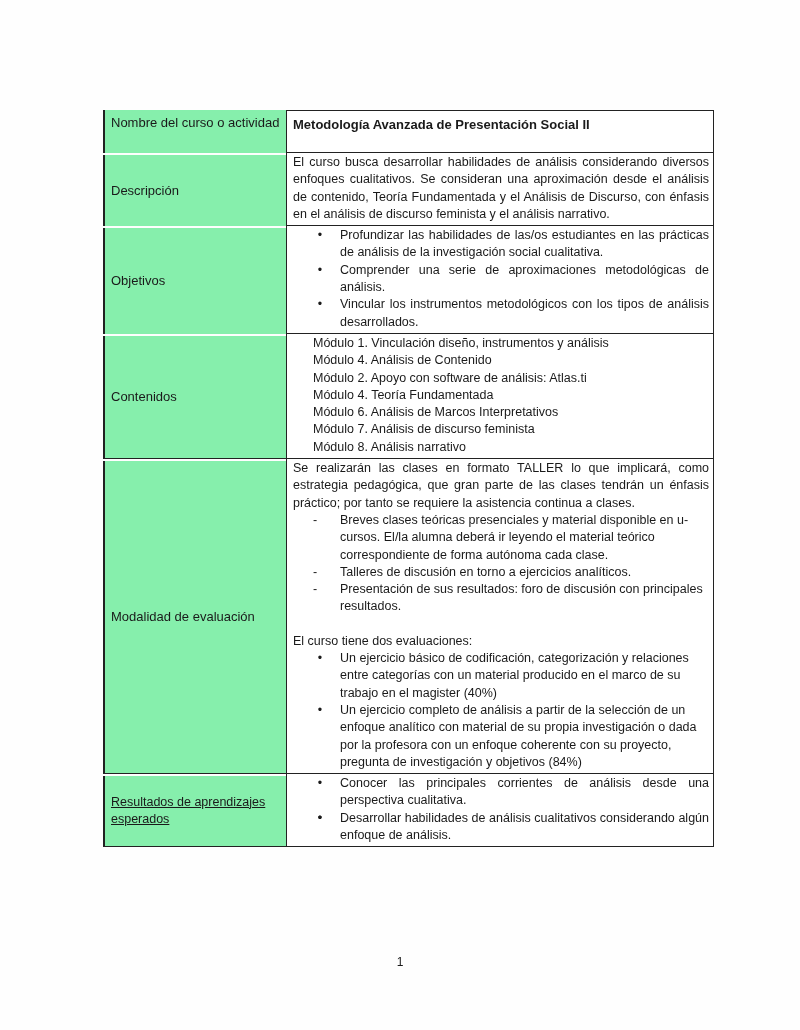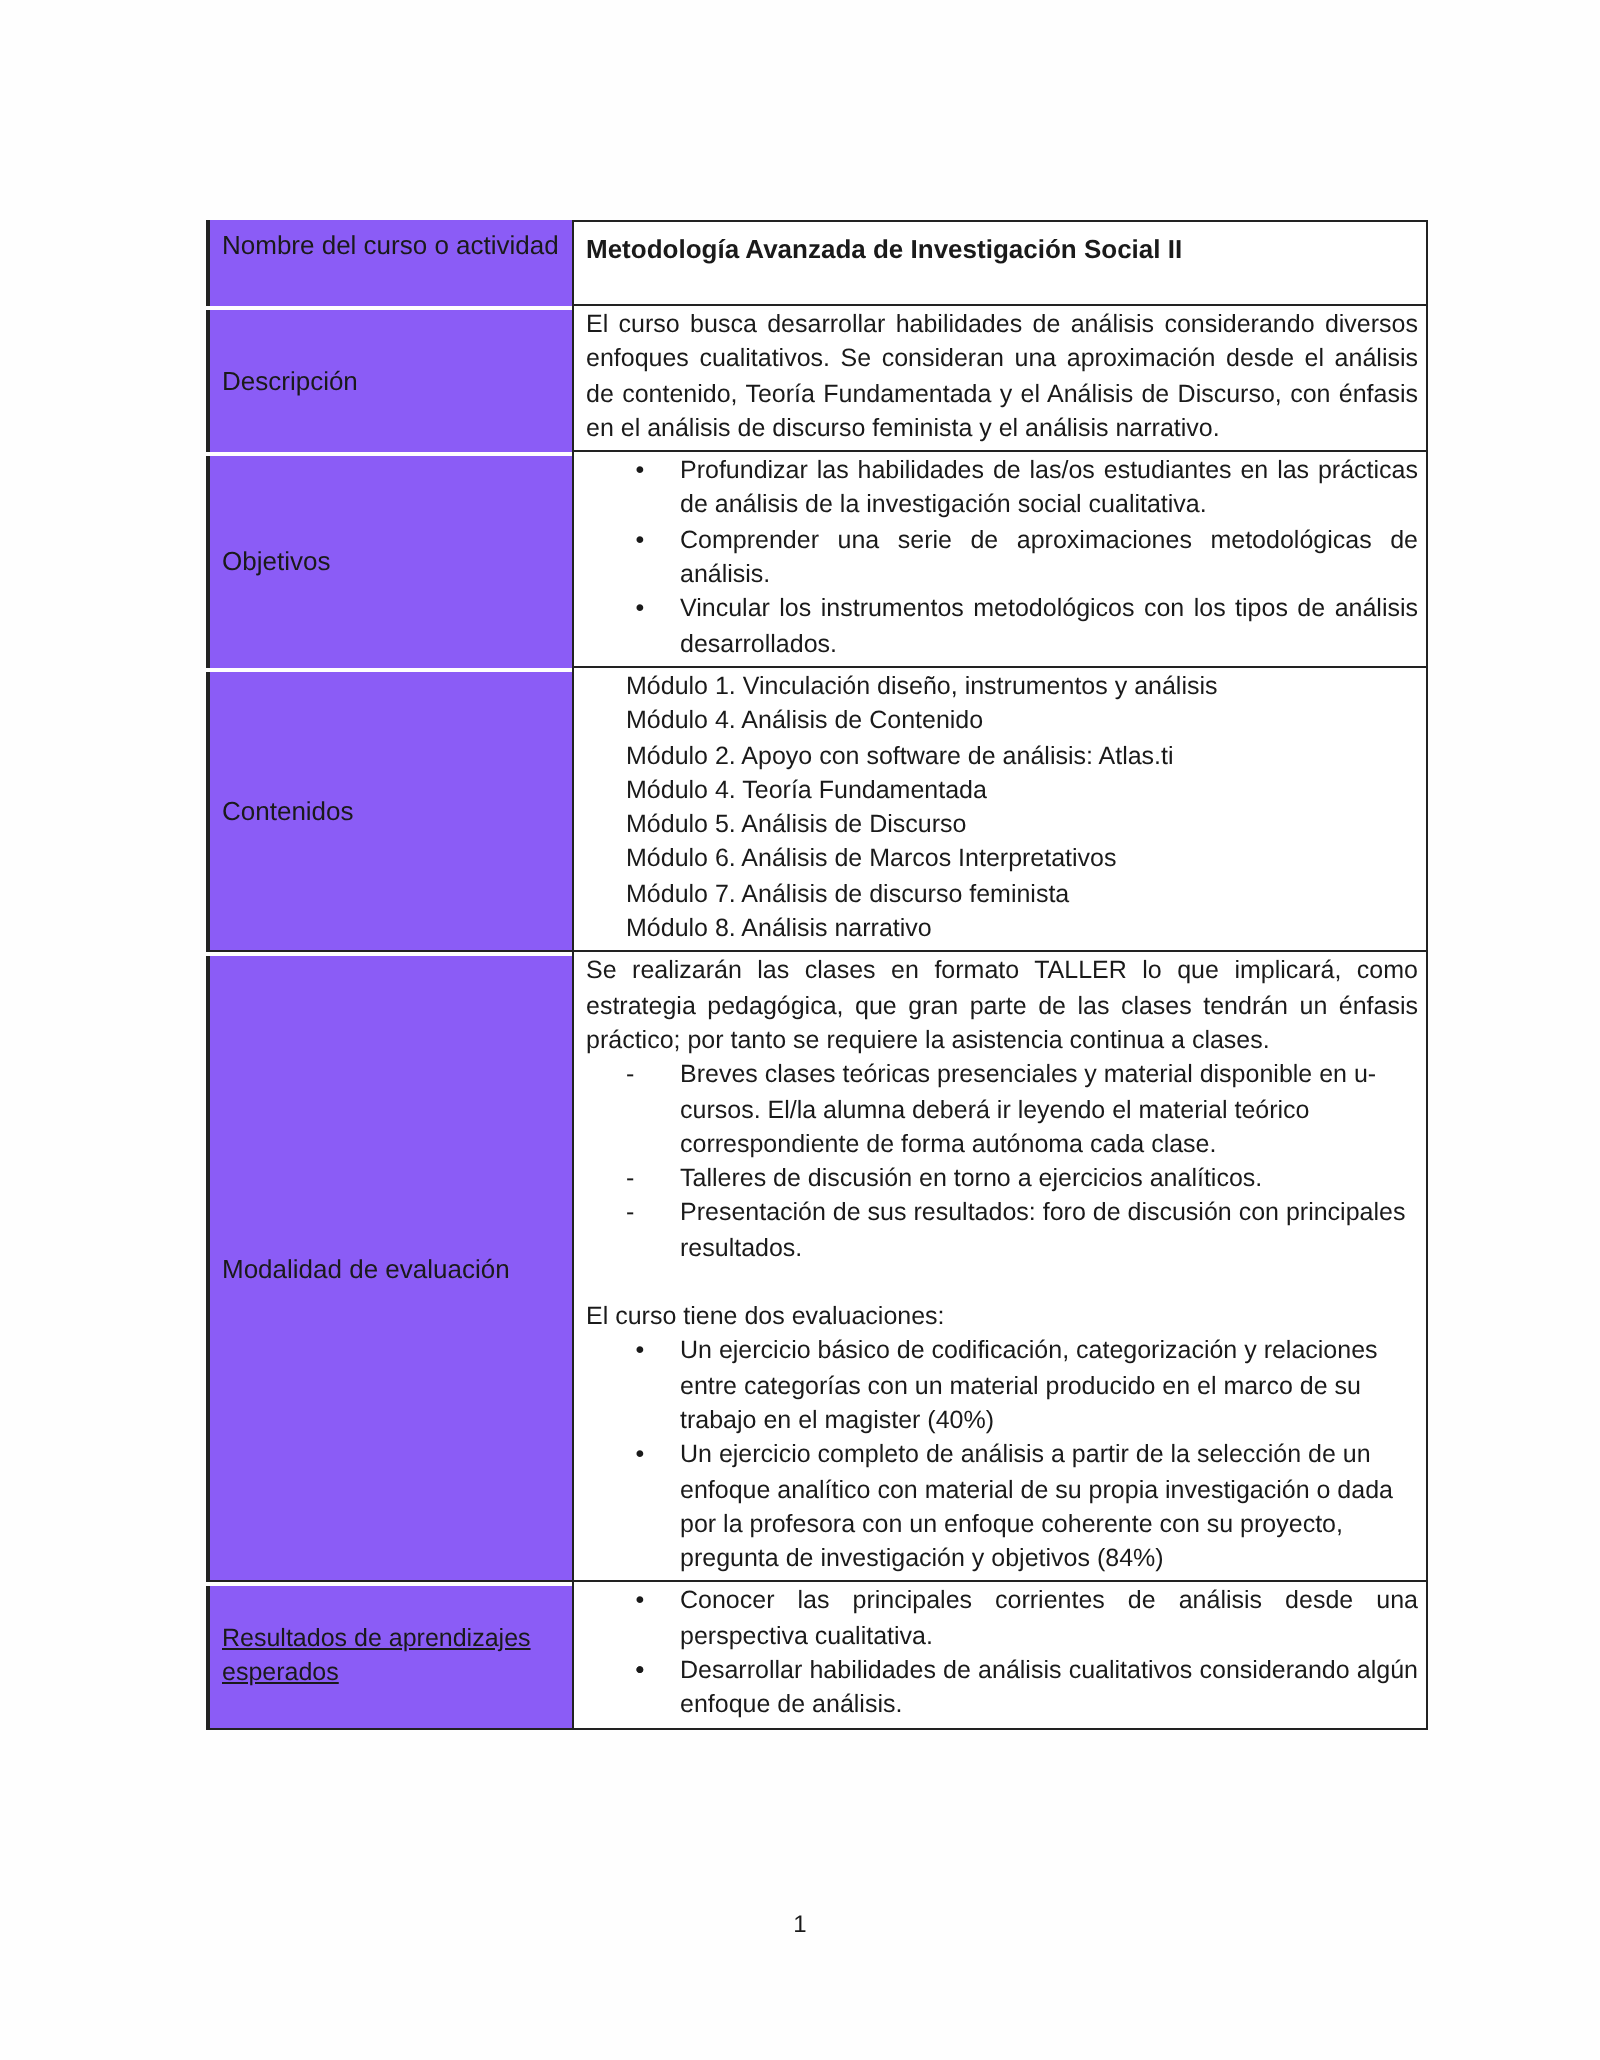--- a/index.html
+++ b/index.html
@@ -20,21 +20,21 @@
       left: 103px;
       top: 110px;
       width: 611px;
     }
     .row {
       display: flex;
       position: relative;
     }
     .label-cell {
       width: 183px;
-      background: #8b5cf6;
+      background: #86efac;
       border-left: 2px solid #222;
       box-sizing: border-box;
       padding: 4px 6px 4px 6px;
       font-size: 13px;
       line-height: 17.5px;
       display: flex;
       align-items: center;
     }
     .label-cell.top { align-items: flex-start; }
     .label-cell.bottom-border { border-bottom: 1.5px solid #222; }
@@ -100,21 +100,21 @@
 <body>
 
 <div class="page">
   <div class="table">
 
     <div class="row first">
       <div class="label-cell top">
         <span>Nombre del curso o actividad</span>
       </div>
       <div class="content-cell">
-        <div class="title-text">Metodología Avanzada de Investigación Social II</div>
+        <div class="title-text">Metodología Avanzada de Presentación Social II</div>
       </div>
     </div>
 
     <div class="row row-gap">
       <div class="label-cell">
         <span>Descripción</span>
       </div>
       <div class="content-cell">
         <div class="justify">El curso busca desarrollar habilidades de análisis considerando diversos enfoques cualitativos. Se consideran una aproximación desde el análisis de contenido, Teoría Fundamentada y el Análisis de Discurso, con énfasis en el análisis de discurso feminista y el análisis narrativo.</div>
       </div>
@@ -135,21 +135,20 @@
 
     <div class="row row-gap">
       <div class="label-cell bottom-border">
         <span>Contenidos</span>
       </div>
       <div class="content-cell">
         <div class="module-line">Módulo 1. Vinculación diseño, instrumentos y análisis</div>
         <div class="module-line">Módulo 4. Análisis de Contenido</div>
         <div class="module-line">Módulo 2. Apoyo con software de análisis: Atlas.ti</div>
         <div class="module-line">Módulo 4. Teoría Fundamentada</div>
-        <div class="module-line">Módulo 5. Análisis de Discurso</div>
         <div class="module-line">Módulo 6. Análisis de Marcos Interpretativos</div>
         <div class="module-line">Módulo 7. Análisis de discurso feminista</div>
         <div class="module-line">Módulo 8. Análisis narrativo</div>
       </div>
     </div>
 
     <div class="row row-gap">
       <div class="label-cell bottom-border">
         <span>Modalidad de evaluación</span>
       </div>

